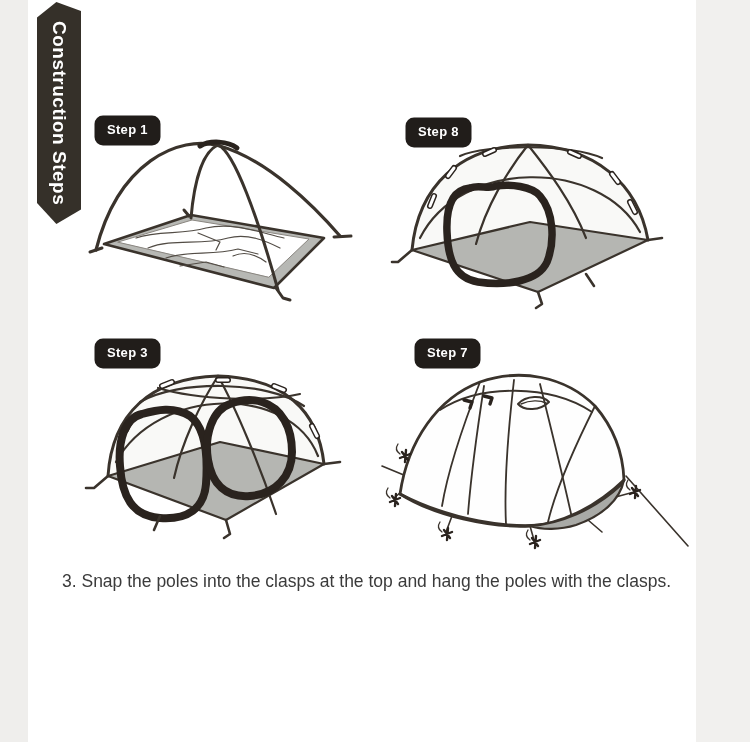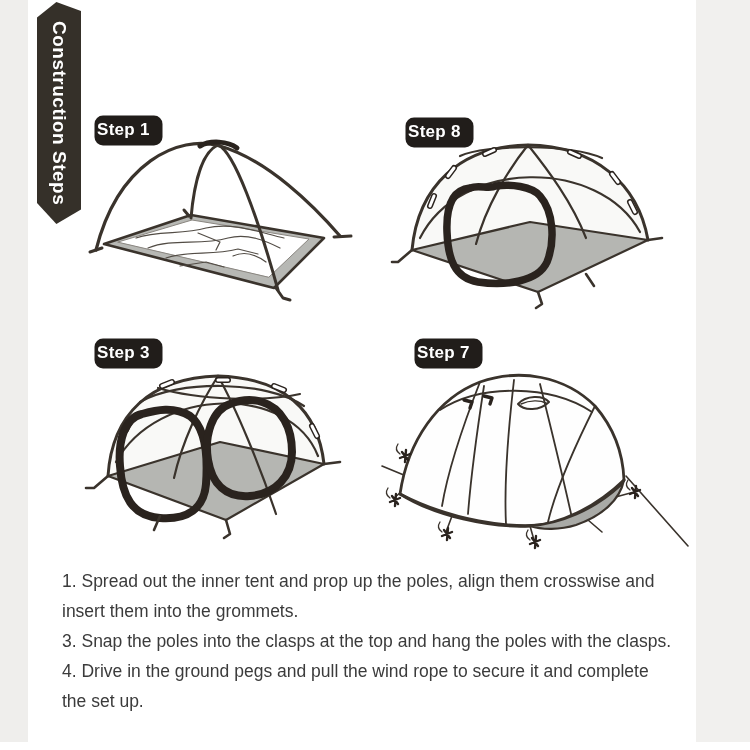--- a/index.html
+++ b/index.html
@@ -20,22 +20,22 @@
   }
   #ribbon .vtext{
     writing-mode:vertical-rl;
     color:#ffffff;font-size:19px;font-weight:bold;letter-spacing:.5px;
     white-space:nowrap;
   }
 
   
   .badge{
     position:absolute;background:#211d1a;color:#ffffff;
-    font-size:17px;font-weight:bold;letter-spacing:.3px;
-    padding:3px 11px 4px 1px;border-radius:7px;line-height:20px;
+    font-size:13px;font-weight:bold;letter-spacing:.3px;
+    padding:3px 11px 4px 11px;border-radius:7px;line-height:20px;
     box-shadow:0 0 0 1.5px #211d1a;
   }
   #badge-1{left:96px;top:117px;}
   #badge-2{left:407px;top:119px;}
   #badge-3{left:96px;top:340px;}
   #badge-4{left:416px;top:340px;}
 
   .illus{position:absolute;}
   #illus-1{left:88px;top:138px;width:270px;height:172px;}
   #illus-2{left:390px;top:136px;width:282px;height:178px;}
@@ -213,20 +213,16 @@
     <g stroke="#3a332c" stroke-width="1.3">
       <path d="M18 96 Q14 102 20 106"></path>
       <path d="M8 140 Q4 146 10 150"></path>
       <path d="M60 174 Q56 180 62 184"></path>
       <path d="M148 182 Q144 188 150 192"></path>
       <path d="M248 132 Q244 138 250 142"></path>
     </g>
   </svg>
 
   <div id="instructions">
-    <p>1. Spread out the inner tent and prop up the poles, align them crosswise and
-insert them into the grommets.</p>
     <p>3. Snap the poles into the clasps at the top and hang the poles with the clasps.</p>
-    <p>4. Drive in the ground pegs and pull the wind rope to secure it and complete
-the set up.</p>
   </div>
 
 </div>
 
 </body></html>

